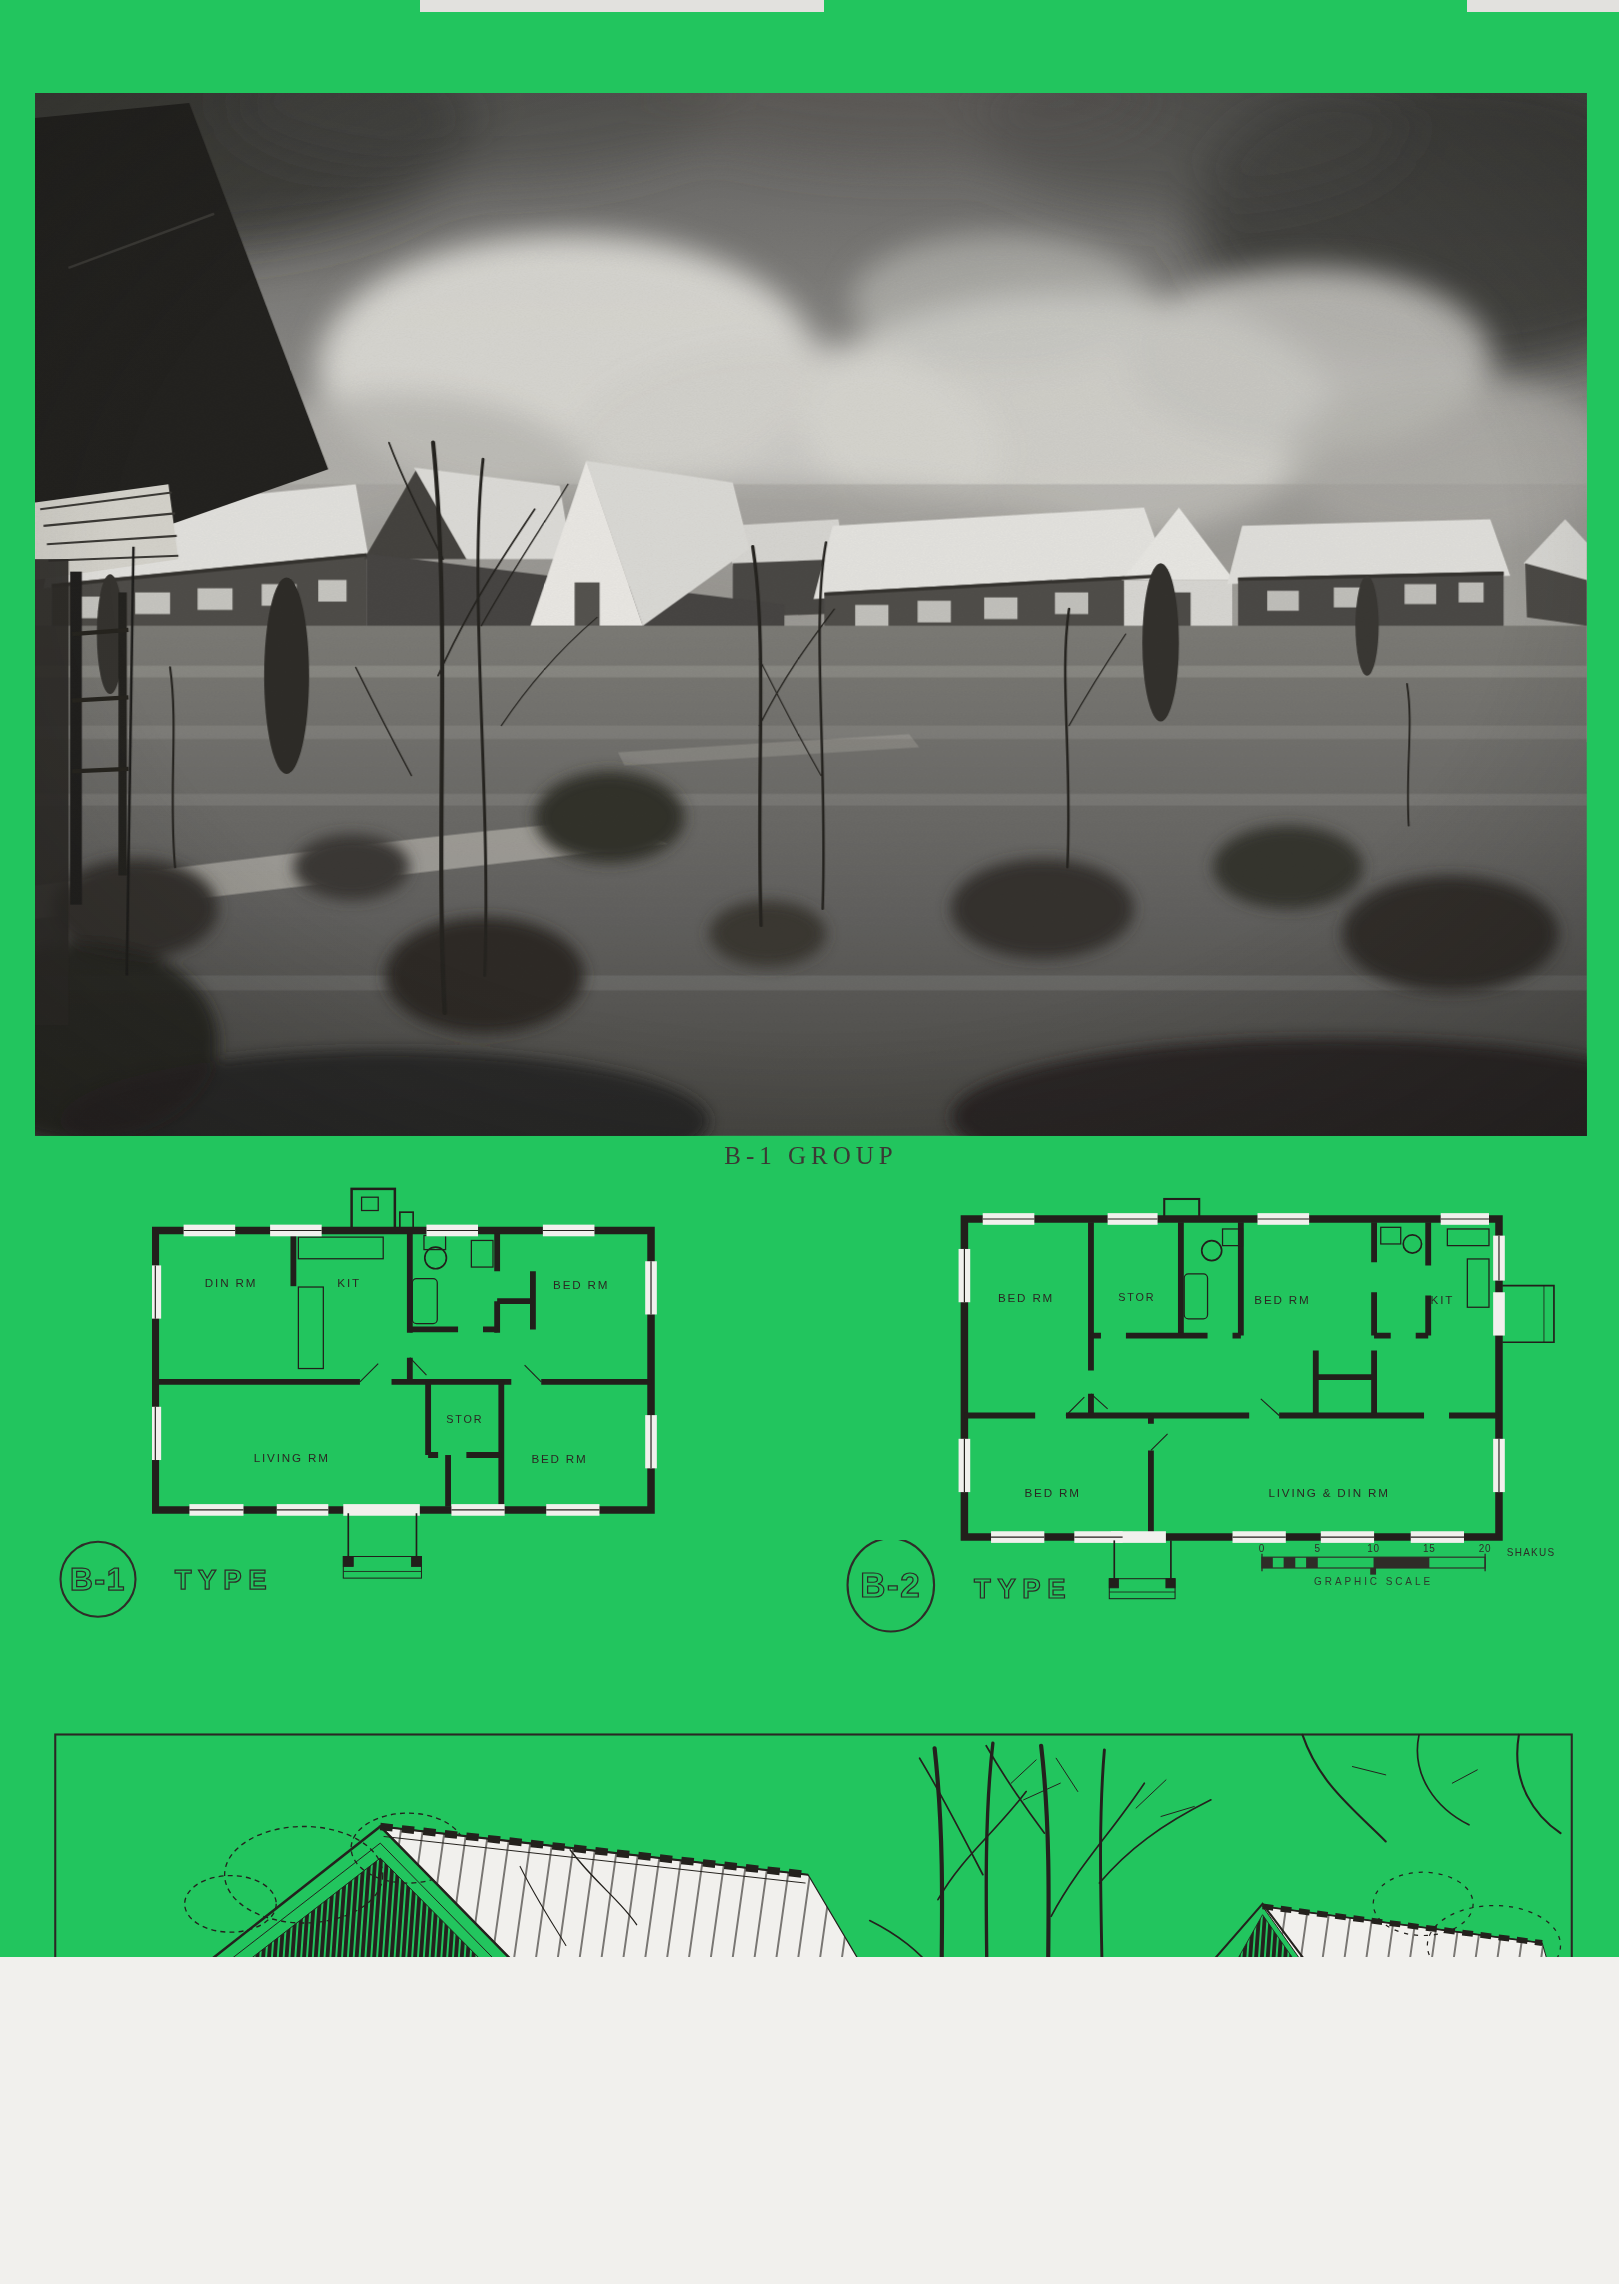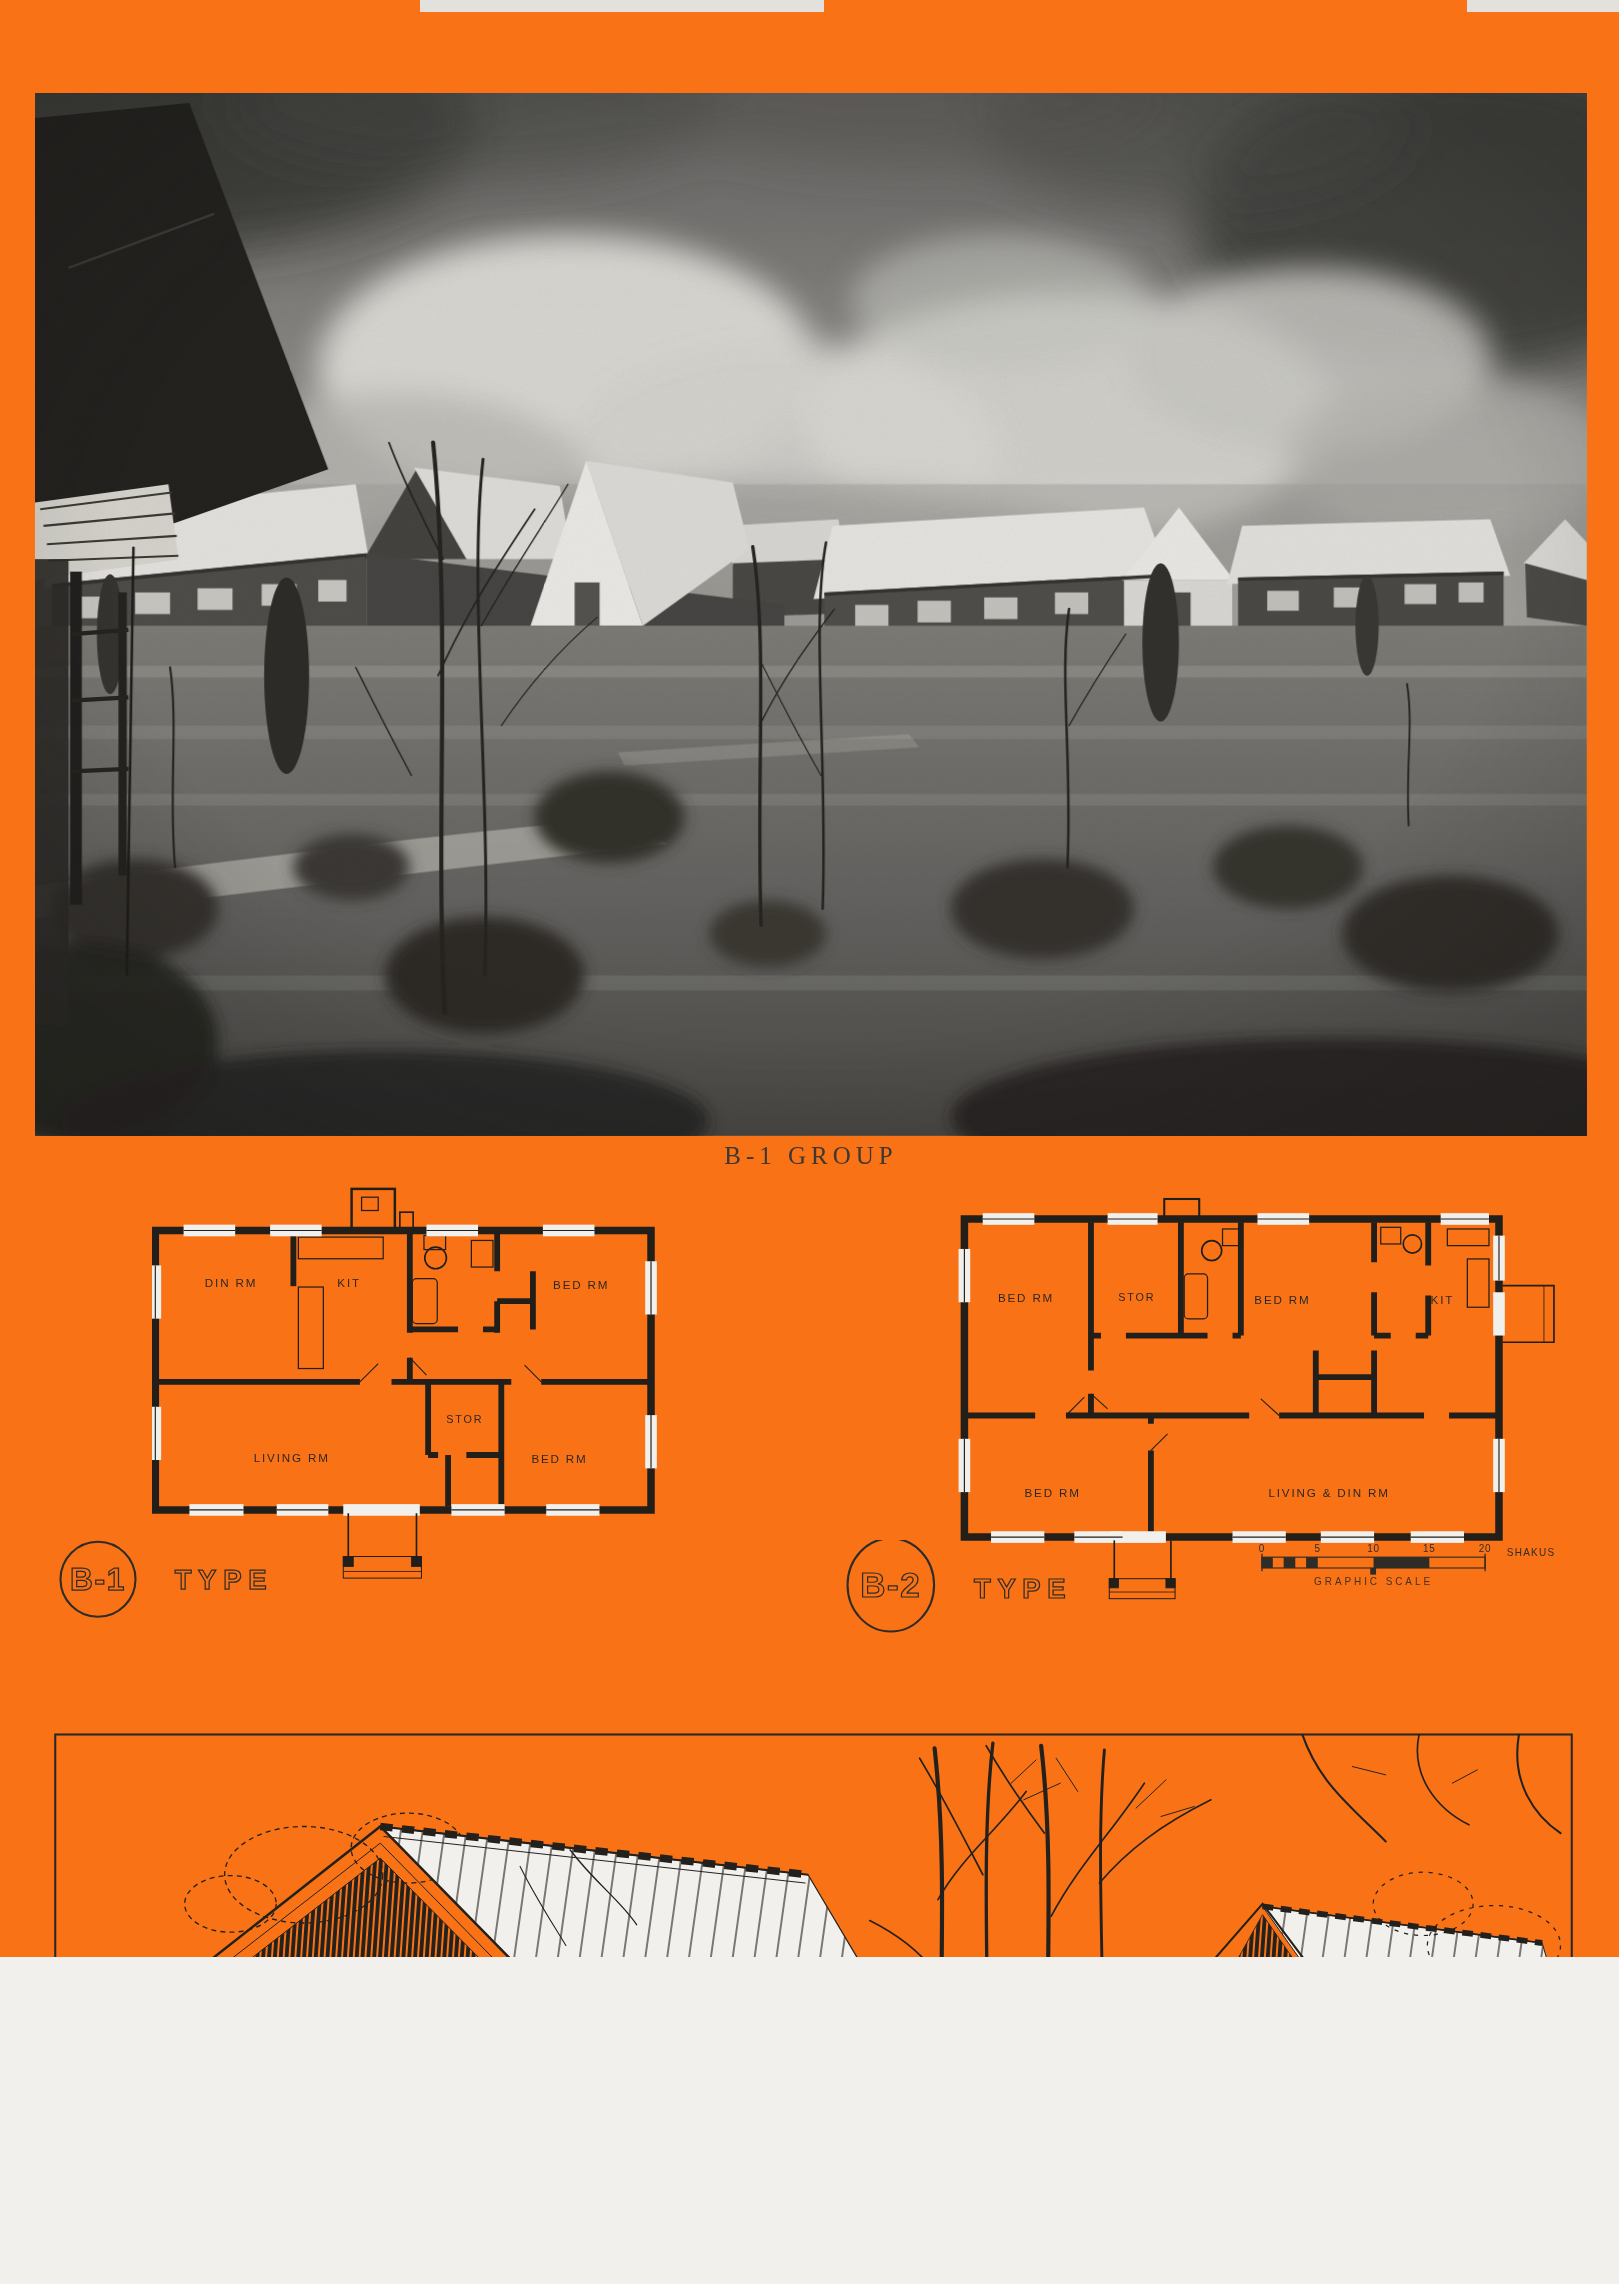--- a/index.html
+++ b/index.html
@@ -1,16 +1,16 @@
 <!DOCTYPE html>
 <html style="font-size:13.3px"><head>
 <meta charset="utf-8">
 <style>
   html,body{margin:0;padding:0;background:#f1f0ed;}
-  #page{position:relative;width:1620px;height:1957px;background:#f97316;overflow:hidden;
+  #page{position:relative;width:1620px;height:1957px;background:#22c55e;overflow:hidden;
         font-family:"Liberation Sans",sans-serif;color:#2b2824;}
   .abs{position:absolute;}
   .scan-strip{position:absolute;top:0;height:11.7px;background:#e2e1de;}
   #photo-caption{position:absolute;left:35px;top:1142px;width:1552px;text-align:center;
      font-family:"Liberation Serif","DejaVu Serif",serif;font-size:25px;letter-spacing:5px;
      color:#3b3834;}
   #footer-title{position:absolute;left:43px;top:2194px;font-size:37px;letter-spacing:7.5px;
      color:#4b4a47;font-weight:400;white-space:nowrap;}
   #footer-title .fade{opacity:.55;}
   svg text{font-family:"Liberation Sans",sans-serif;}

